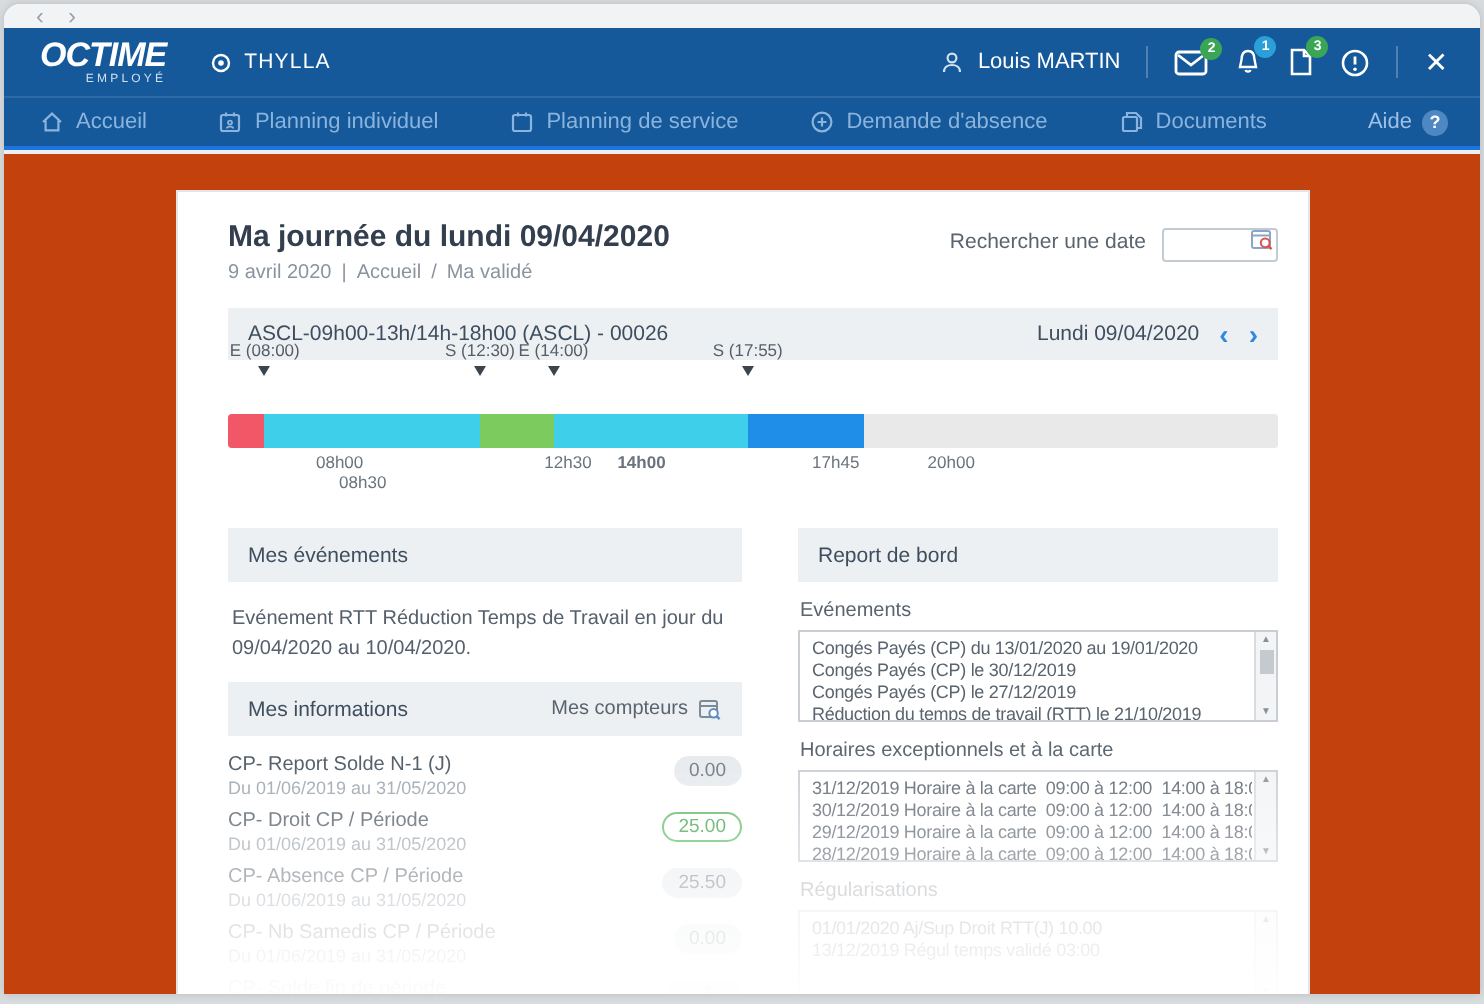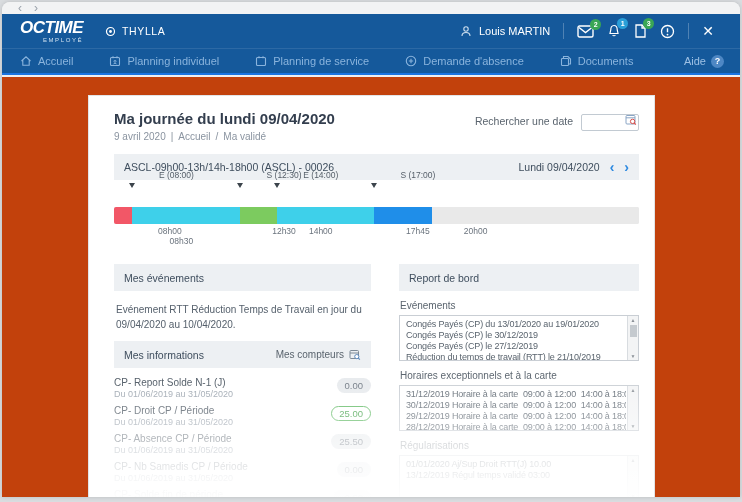--- a/index.html
+++ b/index.html
@@ -6,21 +6,21 @@
   html,body { width:742px; height:502px; }
   body { background:#d9dcdf; font-family:"Liberation Sans","DejaVu Sans",sans-serif; position:relative; overflow:hidden; }
 
   .window { position:absolute; left:2px; right:2px; top:2px; bottom:5px; border-radius:8px 8px 0 0; overflow:hidden; background:#efeff1; box-shadow:0 0 4px rgba(0,0,0,.15); }
 
   
   .chrome { height:12px; background:#f2f3f4; display:flex; align-items:center; padding-left:16px; gap:12px; }
   .chrome-arrow { color:#9aa2ab; font-size:12px; line-height:10px; cursor:pointer; }
 
   
-  .appbar { height:34px; background:#15599b; display:flex; align-items:center; padding:0 26px 0 18px; color:#fff; }
+  .appbar { height:34px; background:#15599b; display:flex; align-items:center; padding:0 16px 0 18px; color:#fff; }
   .logo { display:flex; flex-direction:column; line-height:1; margin-right:22px; }
   .logo-main { font-size:17px; font-weight:bold; font-style:italic; letter-spacing:-.5px; }
   .logo-sub { font-size:6px; letter-spacing:1.6px; text-align:right; color:#cfe0ef; margin-top:1px; }
   .site { display:flex; align-items:center; gap:6px; font-size:10.5px; letter-spacing:.6px; cursor:pointer; }
   .appbar-right { margin-left:auto; display:flex; align-items:center; gap:13px; }
   .user { display:flex; align-items:center; gap:6px; font-size:11px; cursor:pointer; }
   .vdiv { width:1px; height:16px; background:rgba(255,255,255,.25); }
   .iconbtn { position:relative; display:flex; align-items:center; justify-content:center; cursor:pointer; }
   .badge { position:absolute; top:-6px; right:-7px; width:11px; height:11px; border-radius:50%; font-size:7px; font-weight:bold; color:#fff; display:flex; align-items:center; justify-content:center; }
   .badge.green { background:#3aa655; }
@@ -52,21 +52,21 @@
   .breadcrumb .bc-link { cursor:pointer; }
 
   .sched-header { margin-top:12px; height:26px; background:#edf0f3; display:flex; align-items:center; justify-content:space-between; padding:0 10px; }
   .sched-title { font-size:10.5px; color:#3f4e5e; }
   .sched-date-nav { display:flex; align-items:center; gap:10px; font-size:10.5px; color:#3f4e5e; }
   .date-arrow { color:#2e8ae0; font-size:14px; font-weight:bold; line-height:12px; cursor:pointer; }
 
   .timeline { margin-top:8px; position:relative; height:64px; }
   .tl-markers { position:absolute; top:0; left:0; right:0; height:18px; }
   .tl-marker { position:absolute; top:0; width:0; }
-  .tl-marker .lbl { position:absolute; bottom:8px; left:0; transform:translateX(-50%); white-space:nowrap; font-size:8.5px; color:#555e68;margin-left:44px; }
+  .tl-marker .lbl { position:absolute; bottom:8px; left:0; transform:translateX(-50%); white-space:nowrap; font-size:8.5px; color:#555e68; }
   .tl-marker .tri { position:absolute; bottom:0; left:0; transform:translateX(-50%); width:0; height:0; border-left:3px solid transparent; border-right:3px solid transparent; border-top:5px solid #3c444c; }
   .tl-bar { position:absolute; top:19px; left:0; right:0; height:17px; background:#e9e9e9; border-radius:2px; overflow:hidden; }
   .tl-seg { position:absolute; top:0; bottom:0; }
   .tl-ticks { position:absolute; top:38px; left:0; right:0; height:24px; }
   .tl-tick { position:absolute; top:0; font-size:8.5px; color:#6a737d; white-space:nowrap;margin-left:44px; }
   .tl-tick.row2 { top:10px; }
 
   .cols { display:flex; gap:28px; margin-top:12px; }
   .col-left { flex:0 0 257px; }
   .col-right { flex:1; min-width:0; }
@@ -277,37 +277,37 @@
             </div>
             <div class="tl-marker" style="left: 24%;">
               <span class="lbl">S (12:30)</span>
               <span class="tri"></span>
             </div>
             <div class="tl-marker" style="left: 31%;">
               <span class="lbl">E (14:00)</span>
               <span class="tri"></span>
             </div>
             <div class="tl-marker" style="left: 49.5%;">
-              <span class="lbl">S (17:00)</span>
+              <span class="lbl">S (17:55)</span>
               <span class="tri"></span>
             </div>
           </div>
         <div class="tl-bar" id="tl-bar">
             <div class="tl-seg" style="left: 0%; width: 3.5%; background: rgb(242, 87, 103);"></div>
             <div class="tl-seg" style="left: 3.5%; width: 20.5%; background: rgb(62, 208, 234);"></div>
             <div class="tl-seg" style="left: 24%; width: 7%; background: rgb(124, 203, 95);"></div>
             <div class="tl-seg" style="left: 31%; width: 18.5%; background: rgb(62, 208, 234);"></div>
             <div class="tl-seg" style="left: 49.5%; width: 11%; background: rgb(31, 142, 233);"></div>
             <div class="tl-seg" style="left: 60.5%; width: 39.5%; background: rgb(233, 233, 233);"></div>
           </div>
         <div class="tl-ticks" id="tl-ticks">
             <span class="tl-tick" style="left: 0%;">08h00</span>
             <span class="tl-tick row2" style="left: 2.2%;">08h30</span>
             <span class="tl-tick" style="left: 24%; transform: translateX(-50%);">12h30</span>
-            <span class="tl-tick" style="left: 31%; transform: translateX(-50%);">14h00</span>
+            <span class="tl-tick" style="left: 31%; transform: translateX(-50%); font-weight: bold;">14h00</span>
             <span class="tl-tick" style="left: 49.5%; transform: translateX(-50%);">17h45</span>
             <span class="tl-tick" style="left: 60.5%; transform: translateX(-50%);">20h00</span>
             <span class="tl-tick" style="left: 100%; transform: translateX(-100%);">08h00</span>
           </div>
       </div>
 
       <div class="cols">
         <div class="col-left">
           <div class="section-bar">
             <span>Mes événements</span>

